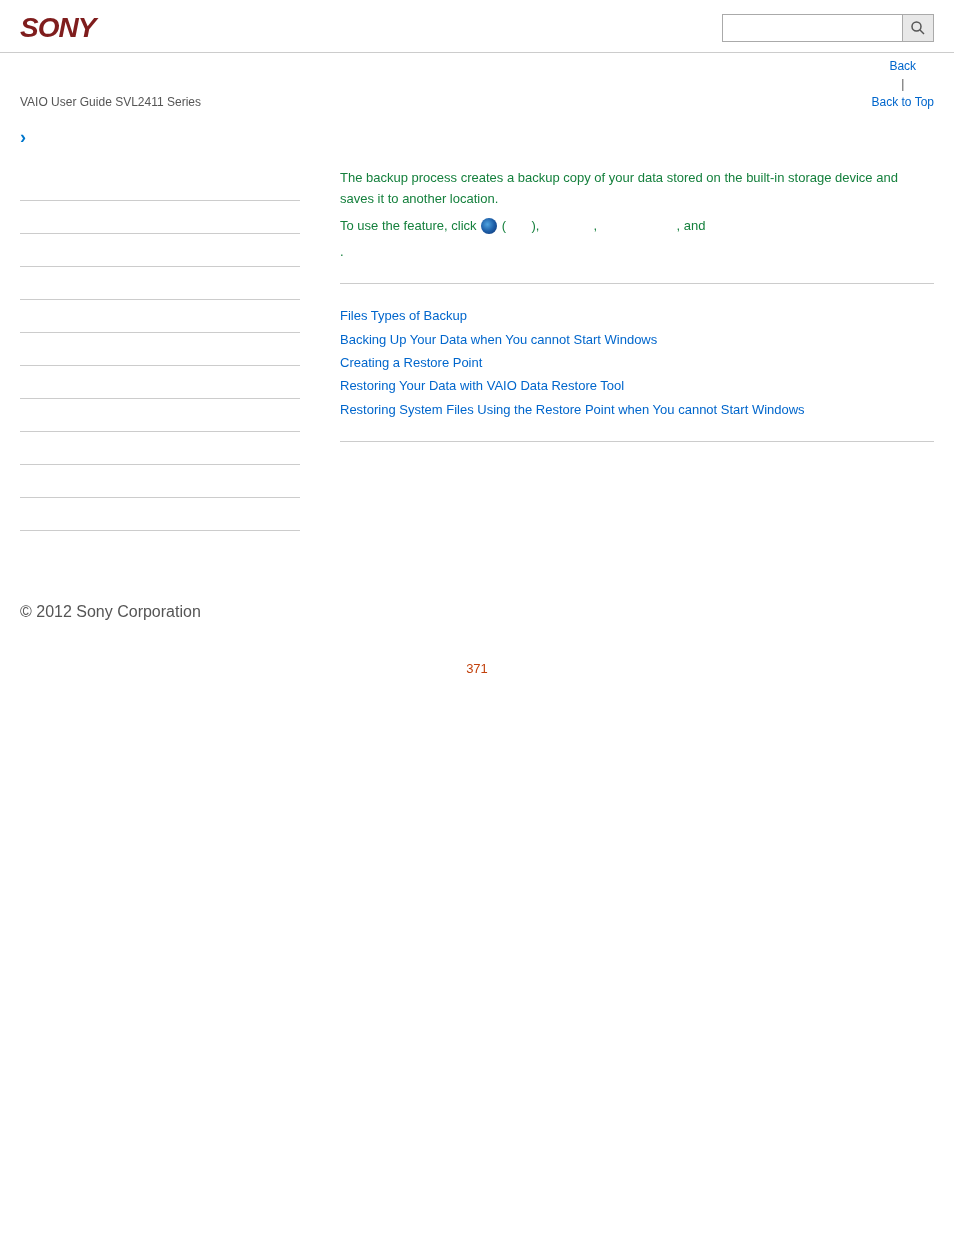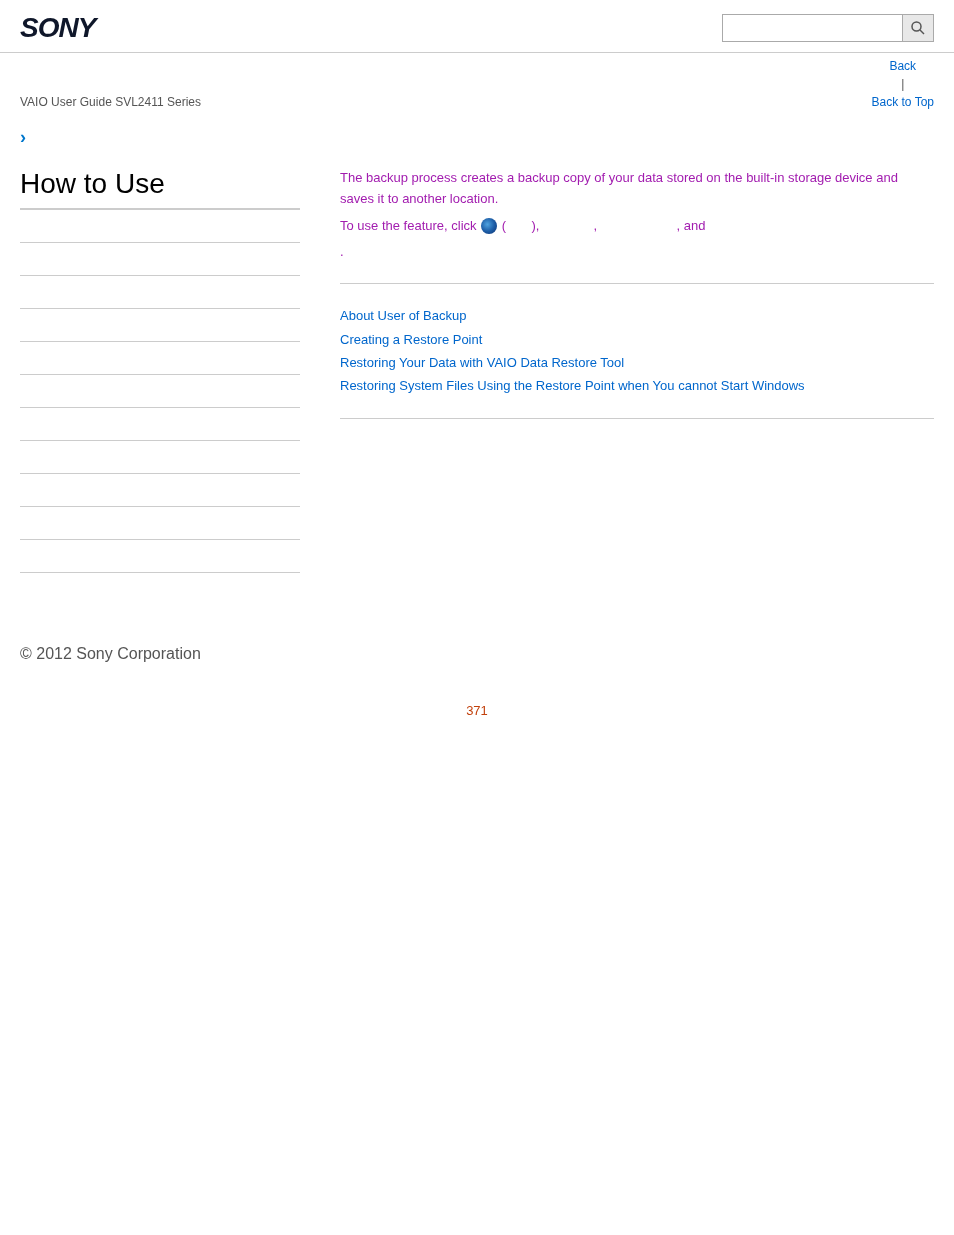--- a/index.html
+++ b/index.html
@@ -19,21 +19,21 @@
       align-items: center;
       justify-content: space-between;
       padding: 12px 20px 8px 20px;
       border-bottom: 1px solid #ccc;
     }
 
     .sony-logo {
       font-size: 28px;
       font-weight: 900;
       letter-spacing: -1px;
-      color: #0f172a;
+      color: #7f1d1d;
       font-style: italic;
     }
 
     .search-area {
       display: flex;
       align-items: center;
       gap: 0;
     }
 
     .search-input {
@@ -130,21 +130,21 @@
     .content {
       flex: 1;
       padding-top: 20px;
       padding-left: 20px;
       border-left: none;
     }
 
     .content-text {
       font-size: 13px;
       line-height: 1.6;
-      color: #a21caf;
+      color: #15803d;
       margin-bottom: 6px;
     }
 
     .content-divider {
       border: none;
       border-top: 1px solid #ccc;
       margin: 20px 0;
     }
 
     .links-section {
@@ -210,21 +210,20 @@
     <span class="nav-separator">|</span>
     <a class="nav-link">Back to Top</a>
   </div>
 </div>
 
 <div class="breadcrumb-arrow">›</div>
 
 <div class="main-layout">
 
   <div class="sidebar">
-    <h1 class="sidebar-title">How to Use</h1>
     <hr class="sidebar-divider">
     <hr class="sidebar-divider">
     <hr class="sidebar-divider">
     <hr class="sidebar-divider">
     <hr class="sidebar-divider">
     <hr class="sidebar-divider">
     <hr class="sidebar-divider">
     <hr class="sidebar-divider">
     <hr class="sidebar-divider">
     <hr class="sidebar-divider">
@@ -234,21 +233,22 @@
   <div class="content">
     <p class="content-text">The backup process creates a backup copy of your data stored on the built-in storage device and saves it to another location.</p>
     <p class="content-text">
       To use the feature, click <span class="win-icon"></span> (&nbsp;&nbsp;&nbsp;&nbsp;&nbsp;&nbsp;&nbsp;),&nbsp;&nbsp;&nbsp;&nbsp;&nbsp;&nbsp;&nbsp;&nbsp;&nbsp;&nbsp;&nbsp;&nbsp;&nbsp;&nbsp;&nbsp;,&nbsp;&nbsp;&nbsp;&nbsp;&nbsp;&nbsp;&nbsp;&nbsp;&nbsp;&nbsp;&nbsp;&nbsp;&nbsp;&nbsp;&nbsp;&nbsp;&nbsp;&nbsp;&nbsp;&nbsp;&nbsp;&nbsp;, and
     </p>
     <p class="content-text">.</p>
 
     <hr class="content-divider">
 
     <div class="links-section">
-      <a class="content-link">About User of Backup</a>
+      <a class="content-link">Files Types of Backup</a>
+      <a class="content-link">Backing Up Your Data when You cannot Start Windows</a>
       <a class="content-link">Creating a Restore Point</a>
       <a class="content-link">Restoring Your Data with VAIO Data Restore Tool</a>
       <a class="content-link">Restoring System Files Using the Restore Point when You cannot Start Windows</a>
     </div>
 
     <hr class="content-divider">
   </div>
 
 </div>
 

